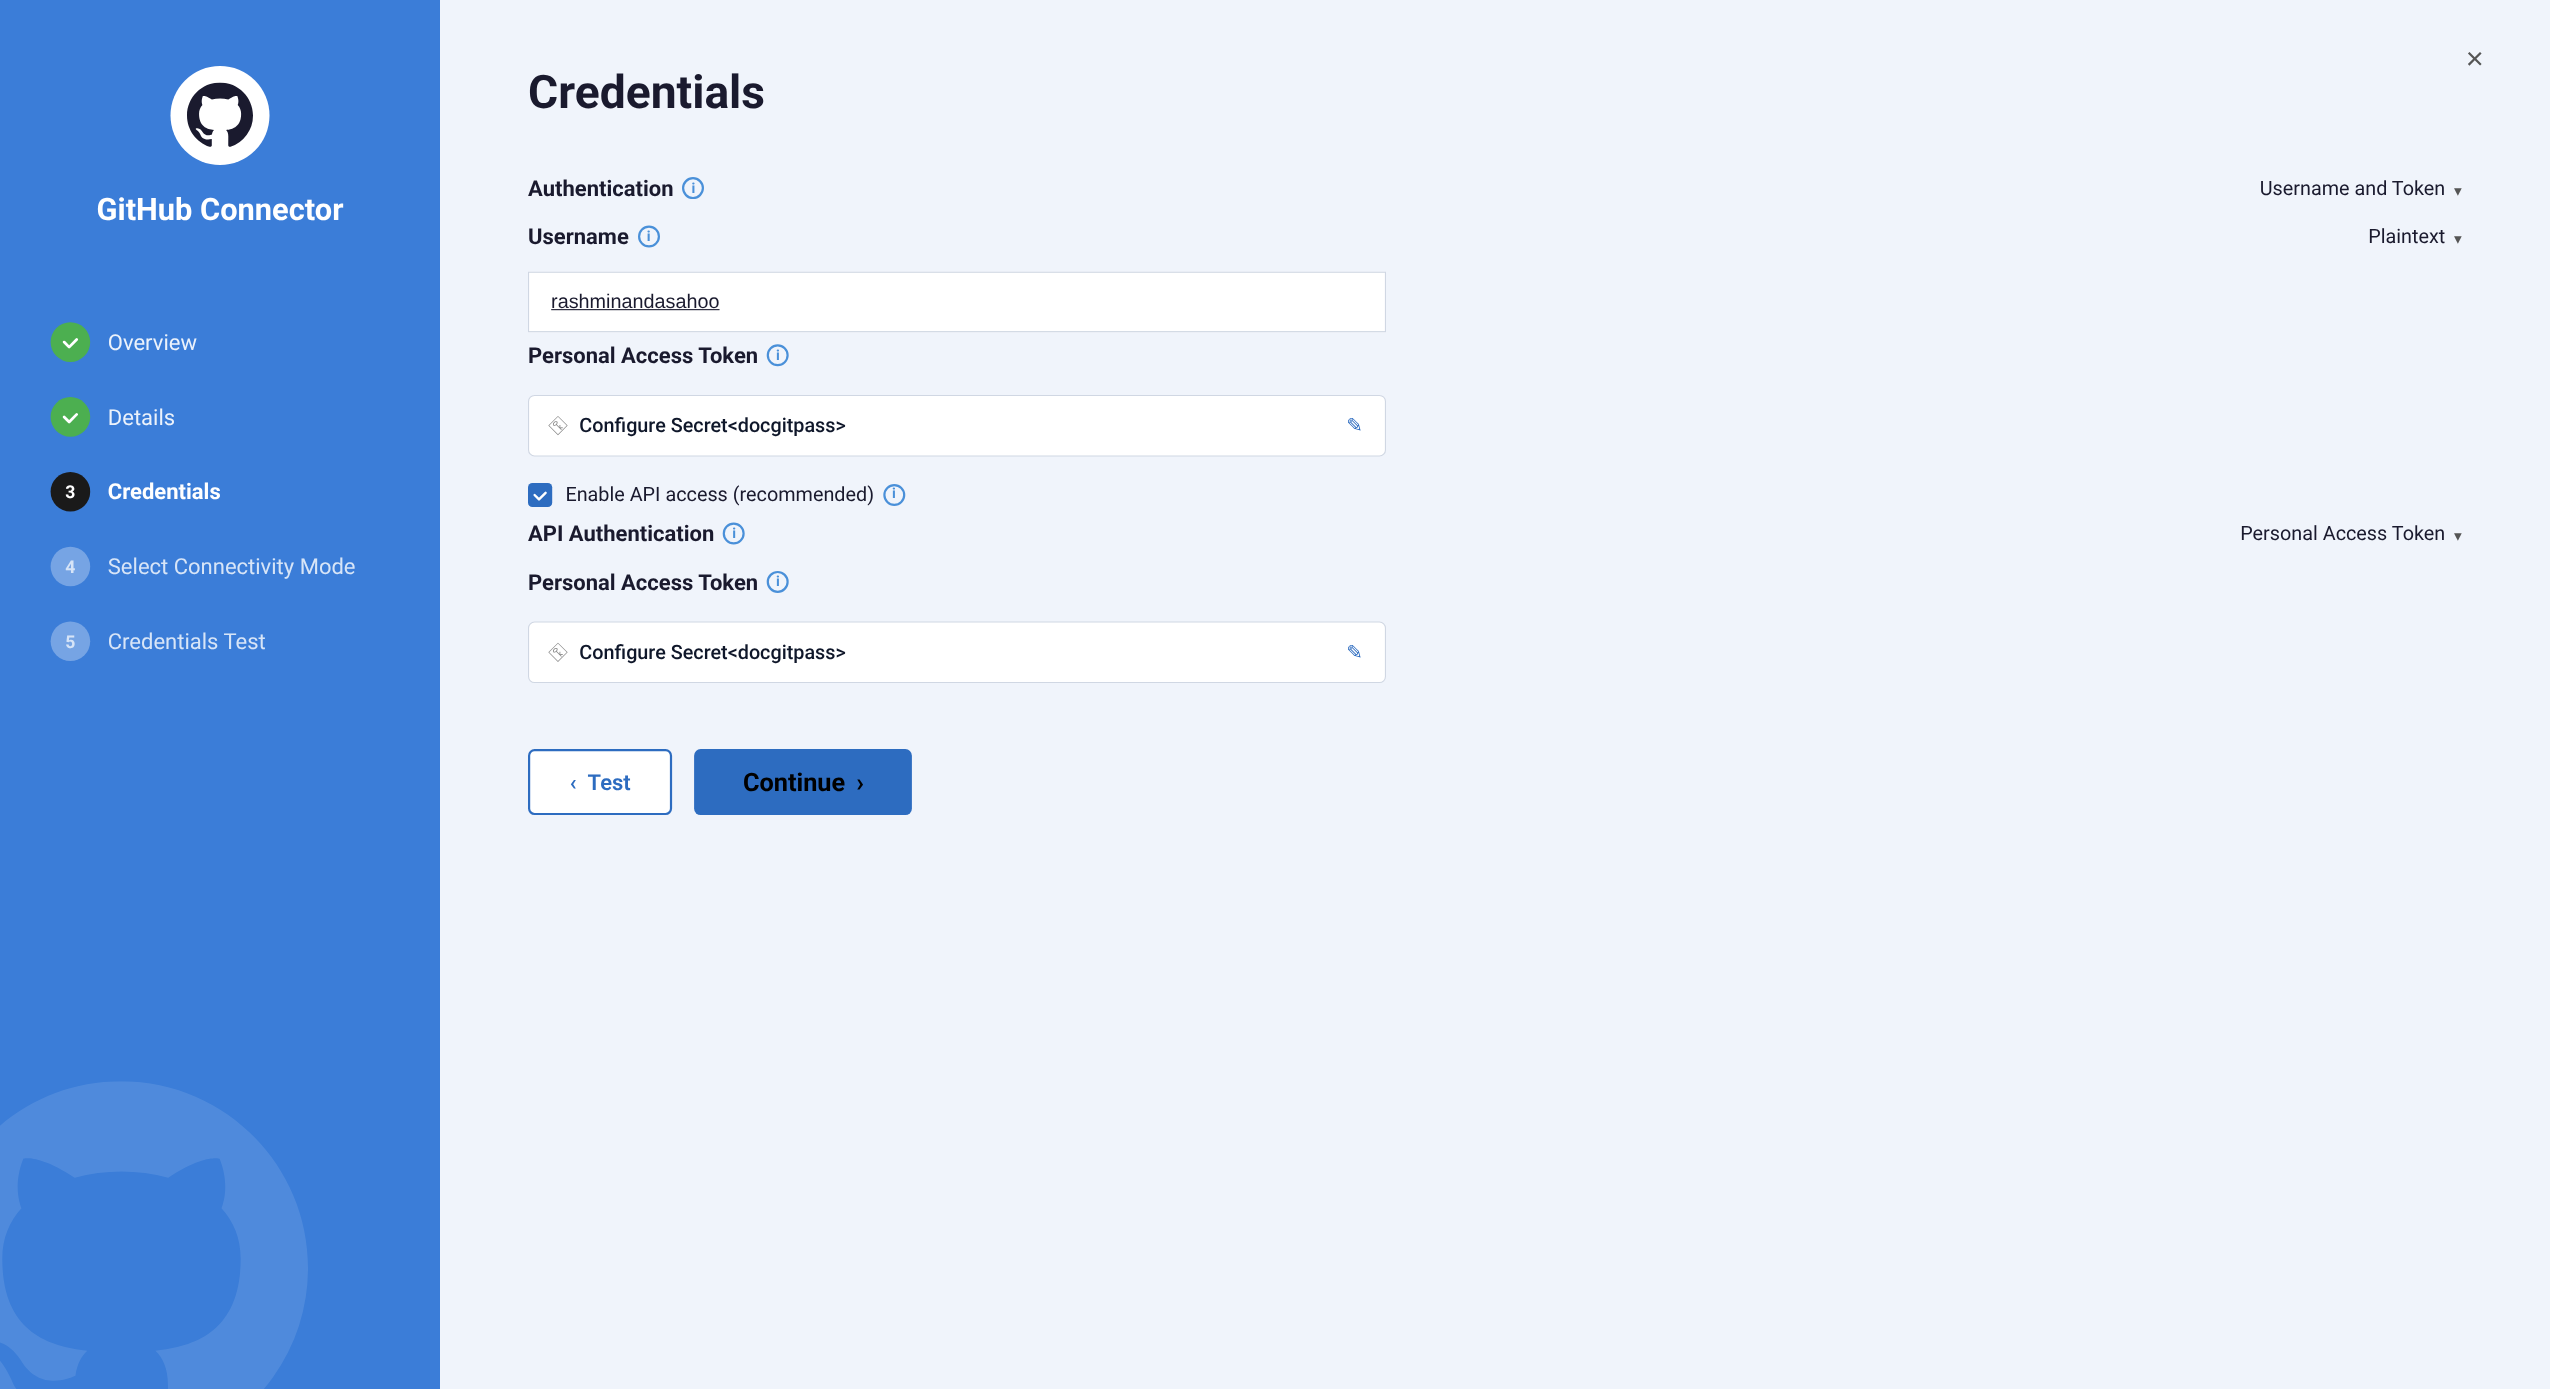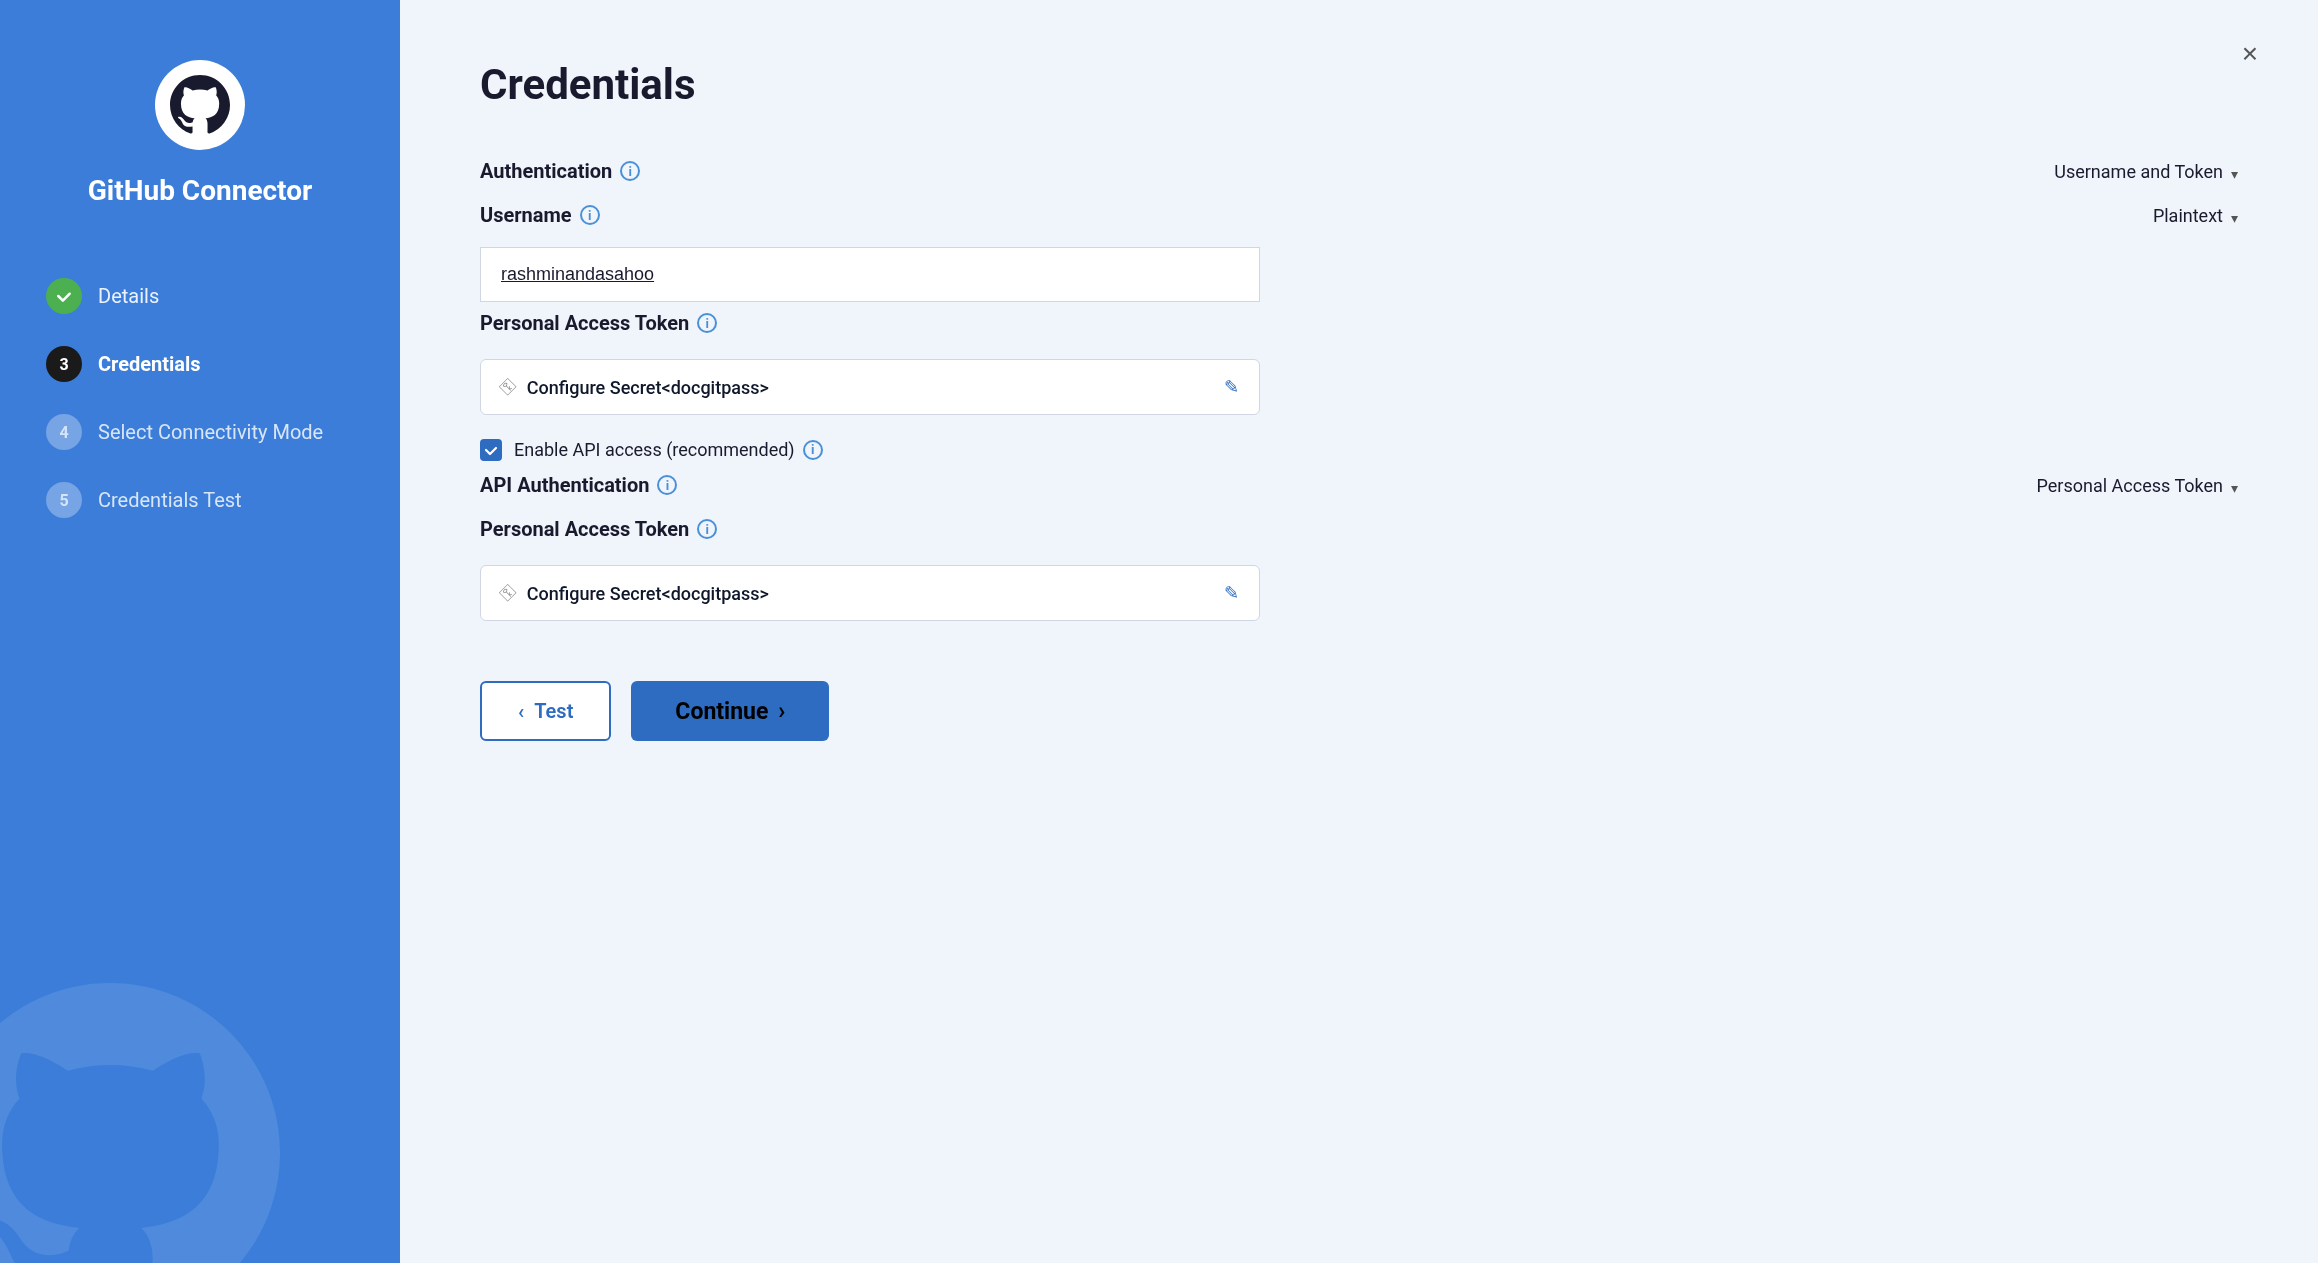--- a/index.html
+++ b/index.html
@@ -38,21 +38,21 @@
 
     .sidebar-logo svg {
       width: 60px;
       height: 60px;
     }
 
     .sidebar-title {
       color: #fff;
       font-size: 28px;
       font-weight: 700;
-      margin-bottom: 59px;
+      margin-bottom: 74px;
       text-align: center;
     }
 
     .nav-items {
       width: 100%;
       display: flex;
       flex-direction: column;
       gap: 8px;
     }
 
@@ -337,20 +337,28 @@
   <div class="sidebar-logo">
     <svg viewBox="0 0 24 24" fill="#1a1a2e" xmlns="http://www.w3.org/2000/svg">
       <path d="M12 0C5.37 0 0 5.37 0 12c0 5.31 3.435 9.795 8.205 11.385.6.105.825-.255.825-.57 0-.285-.015-1.23-.015-2.235-3.015.555-3.795-.735-4.035-1.41-.135-.345-.72-1.41-1.23-1.695-.42-.225-1.02-.78-.015-.795.945-.015 1.62.87 1.845 1.23 1.08 1.815 2.805 1.305 3.495.99.105-.78.42-1.305.765-1.605-2.67-.3-5.46-1.335-5.46-5.925 0-1.305.465-2.385 1.23-3.225-.12-.3-.54-1.53.12-3.18 0 0 1.005-.315 3.3 1.23.96-.27 1.98-.405 3-.405s2.04.135 3 .405c2.295-1.56 3.3-1.23 3.3-1.23.66 1.65.24 2.88.12 3.18.765.84 1.23 1.905 1.23 3.225 0 4.605-2.805 5.625-5.475 5.925.435.375.81 1.095.81 2.22 0 1.605-.015 2.895-.015 3.3 0 .315.225.69.825.57A12.02 12.02 0 0024 12c0-6.63-5.37-12-12-12z"></path>
     </svg>
   </div>
 
   <div class="sidebar-title">GitHub Connector</div>
 
   <nav class="nav-items">
 
+    <div class="nav-item completed">
+      <div class="nav-icon check">
+        <svg viewBox="0 0 14 14" width="16" height="16" fill="none">
+          <path d="M2 7l4 4 6-6" stroke="#fff" stroke-width="2.2" stroke-linecap="round" stroke-linejoin="round"></path>
+        </svg>
+      </div>
+      <span>Overview</span>
+    </div>
 
     <div class="nav-item completed">
       <div class="nav-icon check">
         <svg viewBox="0 0 14 14" width="16" height="16" fill="none">
           <path d="M2 7l4 4 6-6" stroke="#fff" stroke-width="2.2" stroke-linecap="round" stroke-linejoin="round"></path>
         </svg>
       </div>
       <span>Details</span>
     </div>
 

